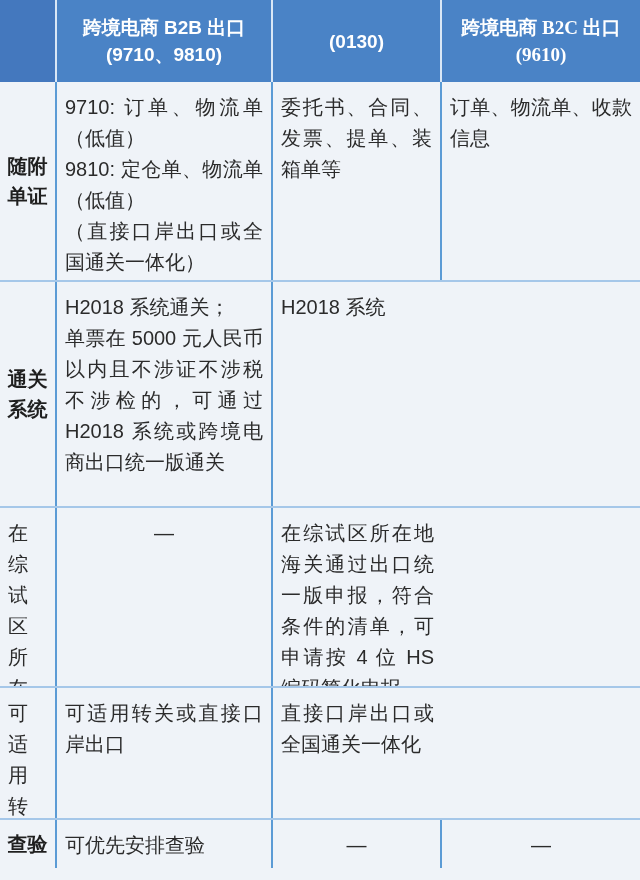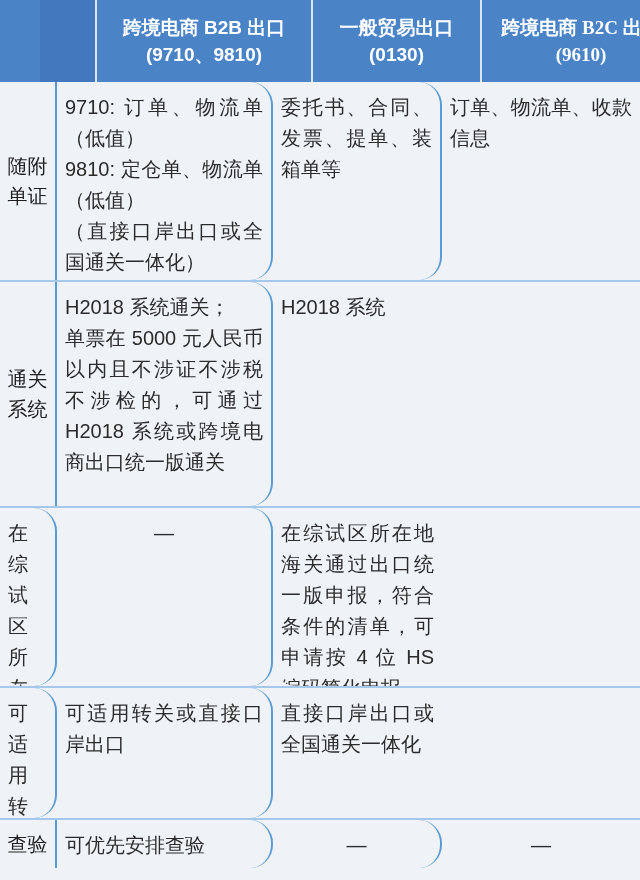--- a/index.html
+++ b/index.html
@@ -16,21 +16,21 @@
     background: #EFF3F8;
     overflow: hidden;
   }
   .row {
     display: grid;
     grid-template-columns: 57px 216px 169px 198px;
     box-sizing: border-box;
     flex: 0 0 auto;
   }
   
-  .row.header { height: 82px; background: #4A83C6; padding-left: 40px; }
+  .row.header { height: 82px; background: #4A83C6; }
   .row.header .cell {
     box-sizing: border-box;
     border-right: 2px solid #D9E7F6;
     display: flex;
     flex-direction: column;
     justify-content: center;
     align-items: center;
     color: #FFFFFF;
     font-weight: bold;
     font-size: 19px;
@@ -50,50 +50,48 @@
     box-sizing: border-box;
     border-right: 2px solid #5B9BD5;
     overflow: hidden;
   }
   .row.body .cell:last-child { border-right: none; }
   .row.body .cell.label {
     display: flex;
     align-items: center;
     justify-content: center;
     text-align: center;
-    font-weight: normal;
+    font-weight: bold;
     font-size: 20px;
     line-height: 30px;
     color: #1F1F1F;
     padding: 6px 6px;
   }
   .row.body .cell.content {
     padding: 10px 8px 6px 8px;
     font-size: 20px;
     line-height: 31px;
     color: #2B2B2B;
     text-align: justify;
-    border-radius: 23px;
   }
   .row.body .cell.content.dash { text-align: center; }
   .cell.content p { margin: 0; }
 </style>
 </head>
 <body>
 
 <div class="table">
 
   <div class="row header">
     <div class="cell corner"></div>
     <div class="cell">
       <div>跨境电商 B2B 出口</div>
       <div>(9710、9810)</div>
     </div>
     <div class="cell">
-      <div>一般贸易出口</div>
       <div>(0130)</div>
     </div>
     <div class="cell">
       <div>跨境电商 B2C 出口</div>
       <div>(9610)</div>
     </div>
   </div>
 
   <div class="row body r1">
     <div class="cell label">随附单证</div>

